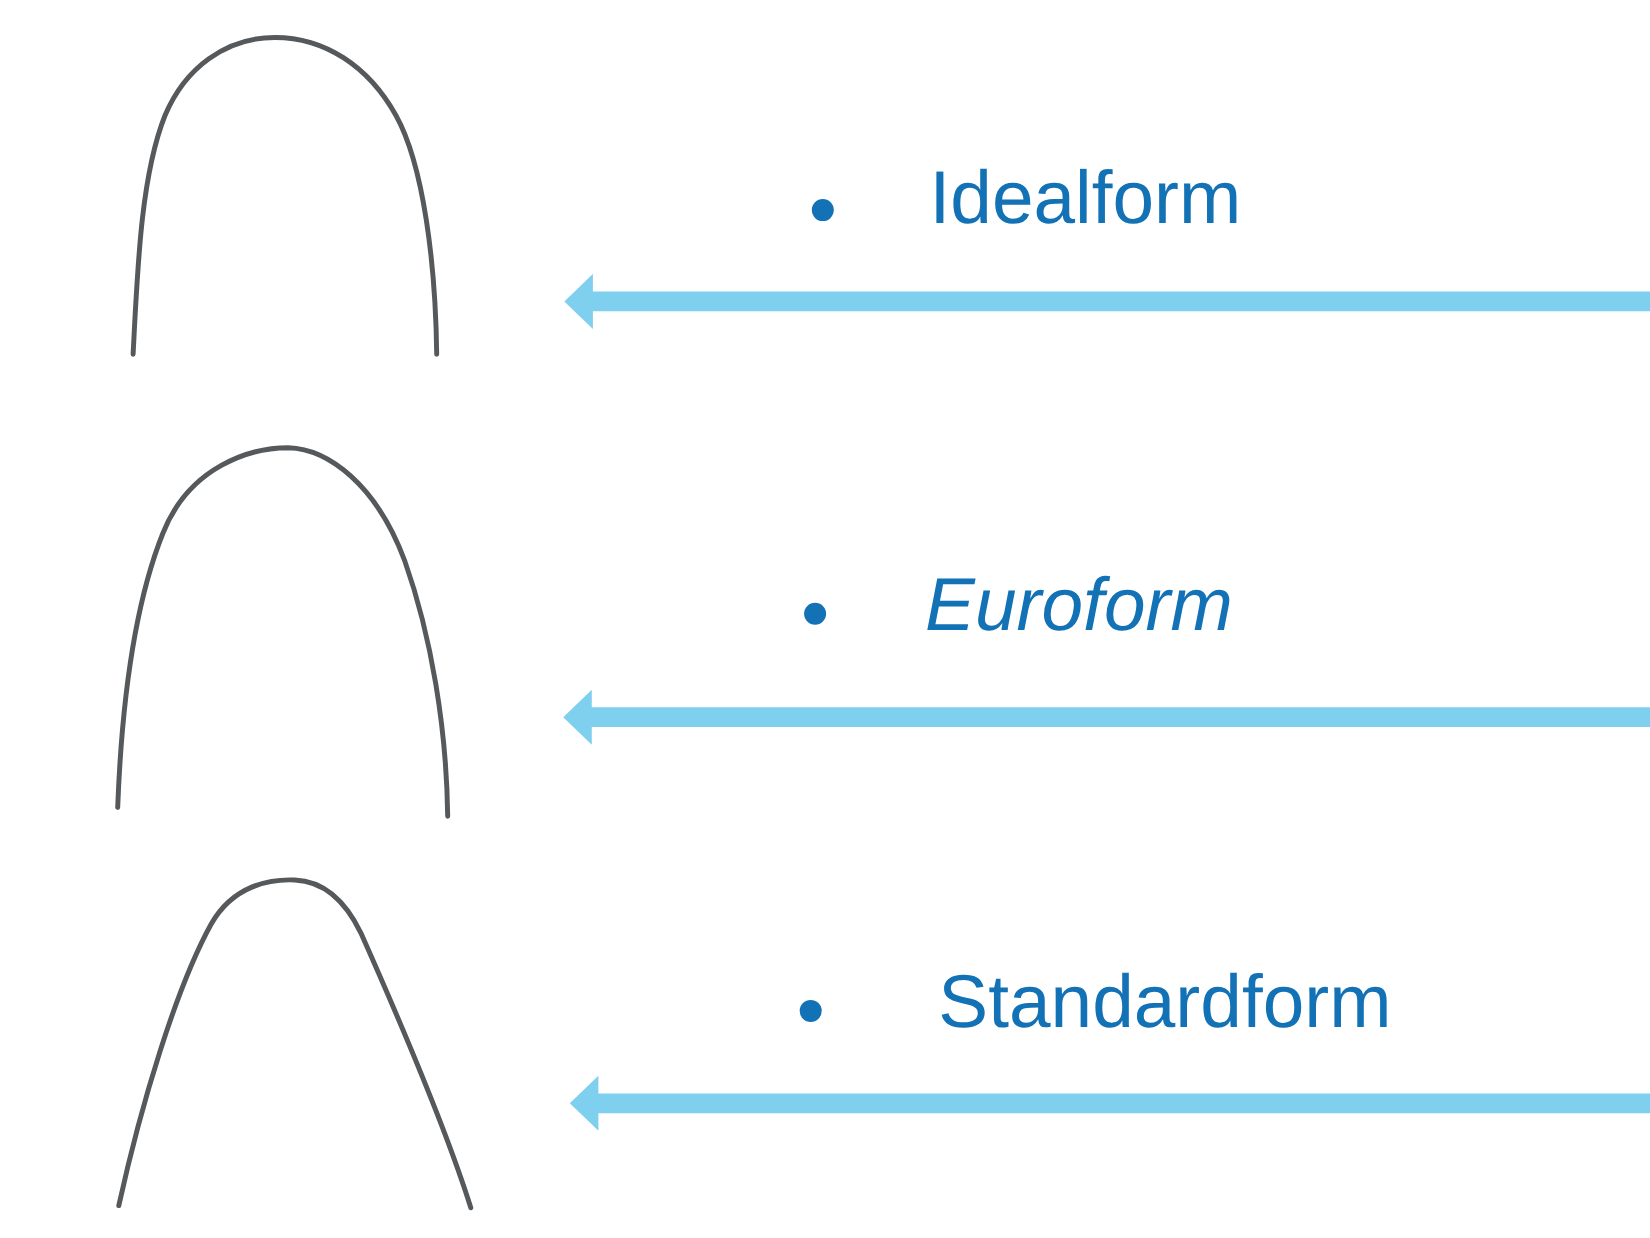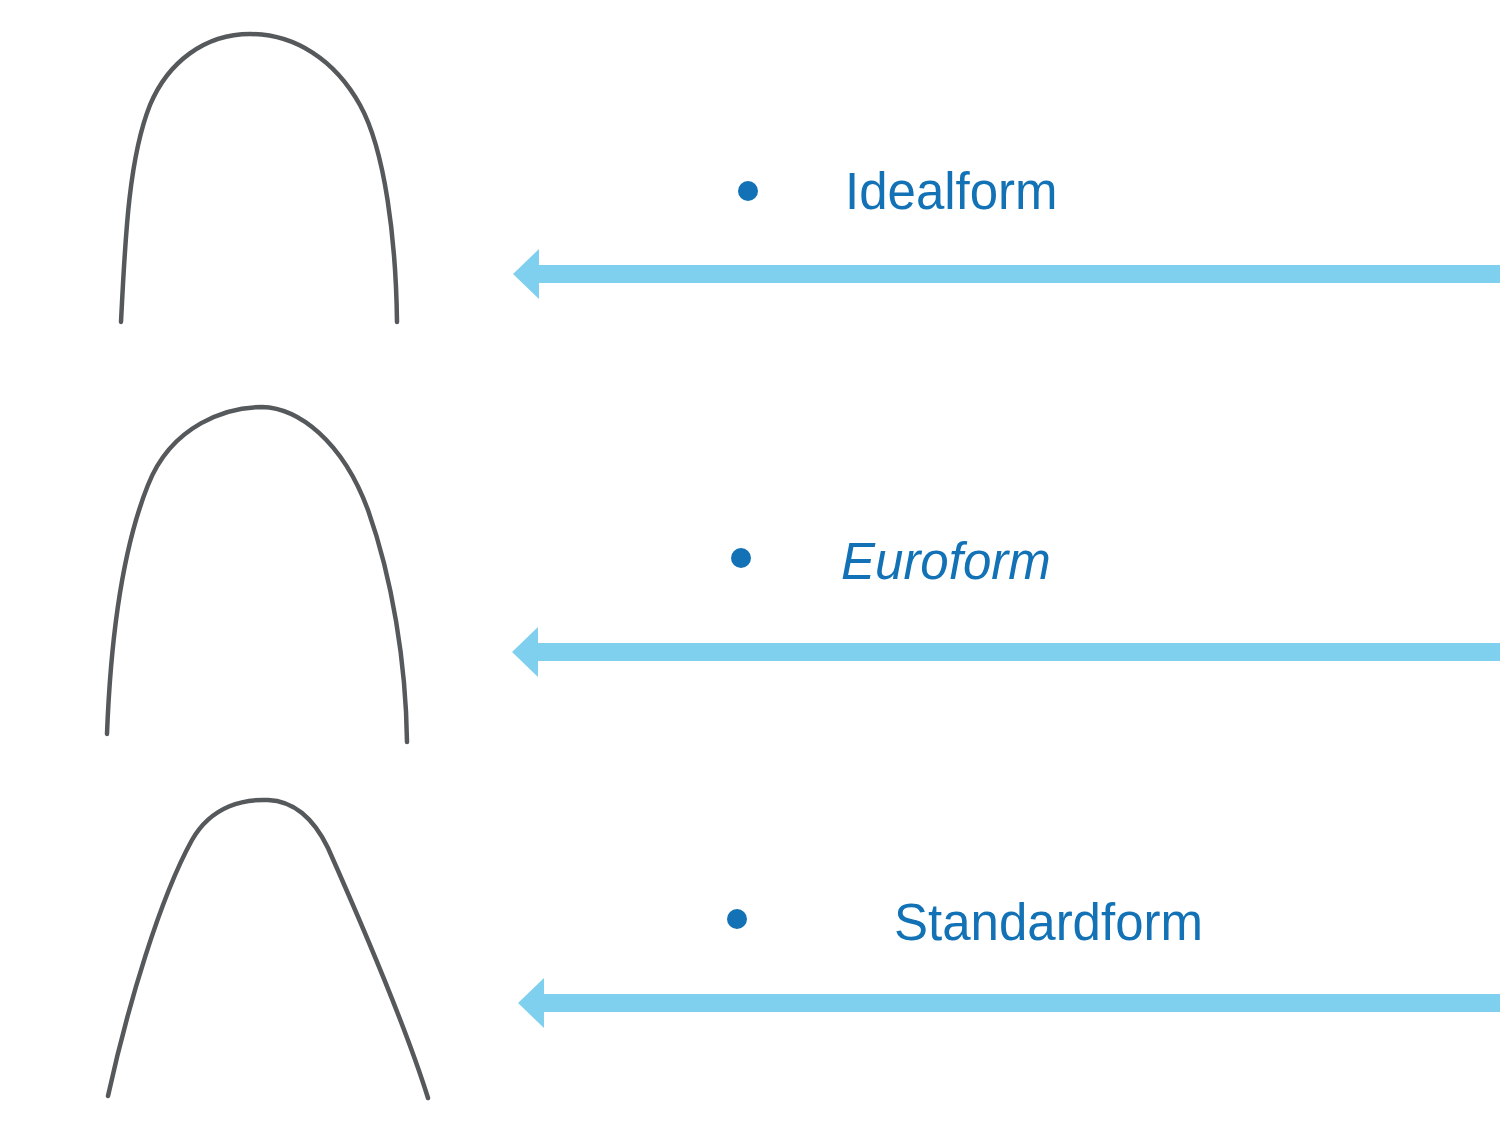--- a/index.html
+++ b/index.html
@@ -35,43 +35,42 @@
   .bullet-row { position: absolute; }
   .bullet-dot {
     position: absolute;
     width: 20px; height: 20px;
     border-radius: 50%;
     background: var(--accent-blue);
     display: block;
   }
   .item-label {
     position: absolute;
-    font-size: 51px;
+    font-size: 68px;
     line-height: 1;
     color: var(--accent-blue);
     white-space: nowrap;
-    margin-top: 20px;
   }
 
   .arrow-svg { position: absolute; display: block; }
   .arrow-shape { fill: var(--arrow-blue); }
 
   
   .bullet-1 { left: 738px; top: 181px; }
   .label-1  { left: 845px; top: 146px; }
   .arrow-1  { left: 513px; top: 249px; }
 
   
   .bullet-2 { left: 731px; top: 548px; }
   .label-2  { left: 841px; top: 516px; font-style: italic; }
   .arrow-2  { left: 512px; top: 627px; }
 
   
   .bullet-3 { left: 727px; top: 909px; }
-  .label-3  { left: 894px; top: 877px; text-align: right; }
+  .label-3  { left: 853px; top: 877px; text-align: right; }
   .arrow-3  { left: 518px; top: 978px; }
 </style>
 </head>
 <body>
 
 <div class="slide">
 
   <svg class="arches-svg" viewBox="0 0 1500 1125" xmlns="http://www.w3.org/2000/svg">
     <path class="arch-path" d="M 121 322 C 125 245, 128 160, 150 105 C 168 62, 205 34, 250 34
              C 295 34, 335 60, 360 105 C 385 150, 396 240, 397 322"></path>

